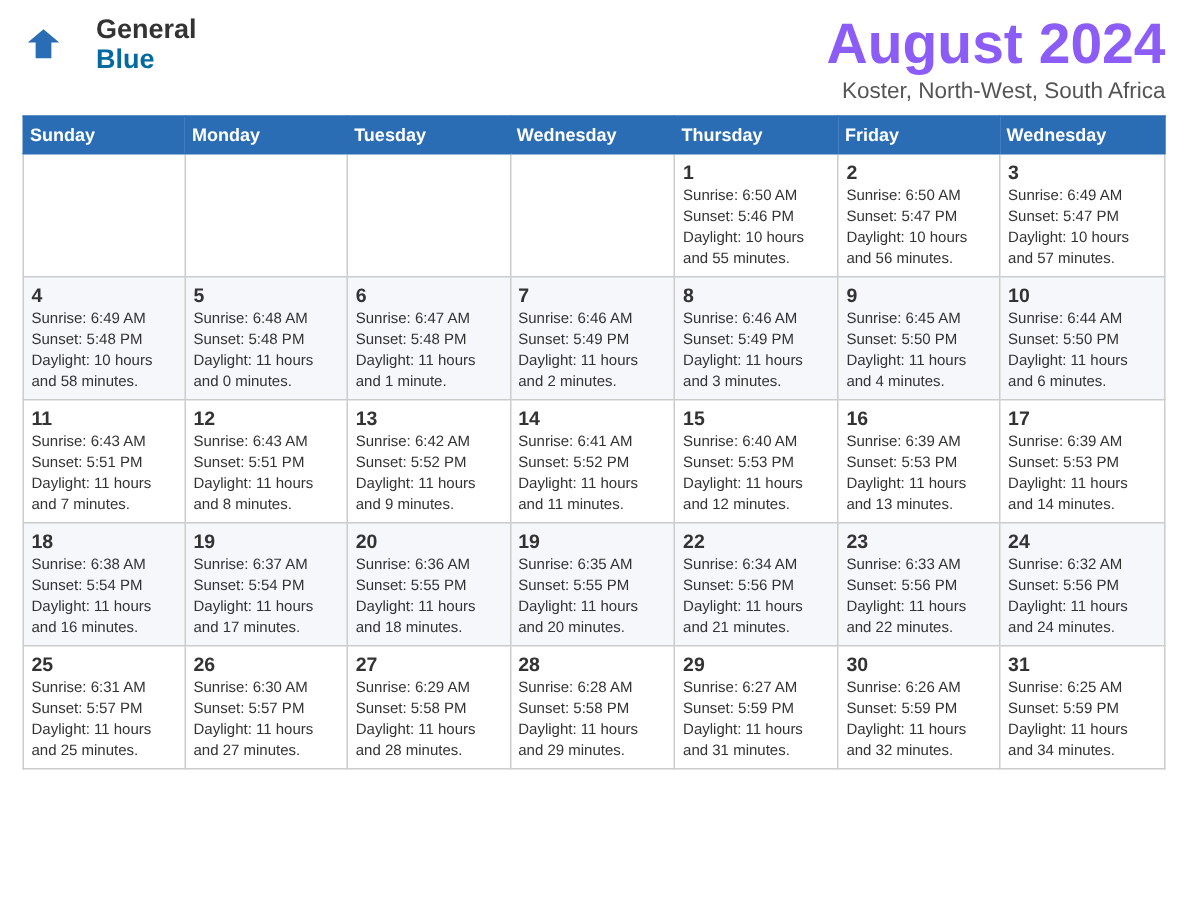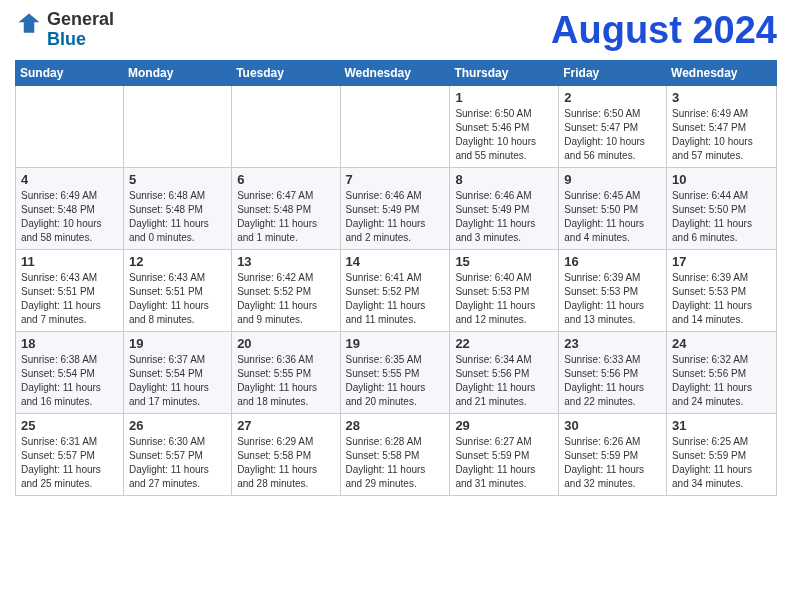--- a/index.html
+++ b/index.html
@@ -11,40 +11,41 @@
       padding: 10px 15px;
     }
     .header {
       display: flex;
       justify-content: space-between;
       align-items: flex-start;
       margin-bottom: 8px;
     }
     .logo {
       display: flex;
-      gap: 4px;
+      align-items: center;
+      gap: 21px;
     }
     .logo-text {
       font-size: 18px;
       font-weight: bold;
       line-height: 1.1;
     }
     .logo-general { color: #333; }
     .logo-blue { color: #0369a1; }
     .logo-icon {
       width: 28px;
       height: 28px;
     }
     .title-block {
       text-align: right;
     }
     .month-title {
       font-size: 38px;
       font-weight: bold;
-      color: #1d4ed8;
+      color: #8b5cf6;
       line-height: 1.1;
     }
     .location {
       font-size: 15px;
       color: #555;
     }
     .calendar {
       width: 100%;
       border-collapse: collapse;
       font-size: 11px;
@@ -94,20 +95,21 @@
     <svg class="logo-icon" viewBox="0 0 32 32">
       <polygon points="16,4 28,14 22,14 22,26 10,26 10,14 4,14" fill="#2a6db5"></polygon>
     </svg>
     <div class="logo-text">
       <span class="logo-general">General</span><br>
       <span class="logo-blue">Blue</span>
     </div>
   </div>
   <div class="title-block">
     <div class="month-title">August 2024</div>
+    <div class="location">Koster, North-West, South Africa</div>
   </div>
 </div>
 
 <table class="calendar">
   <thead>
     <tr>
     <th>Sunday</th>
         <th>Monday</th>
         <th>Tuesday</th>
         <th>Wednesday</th>

